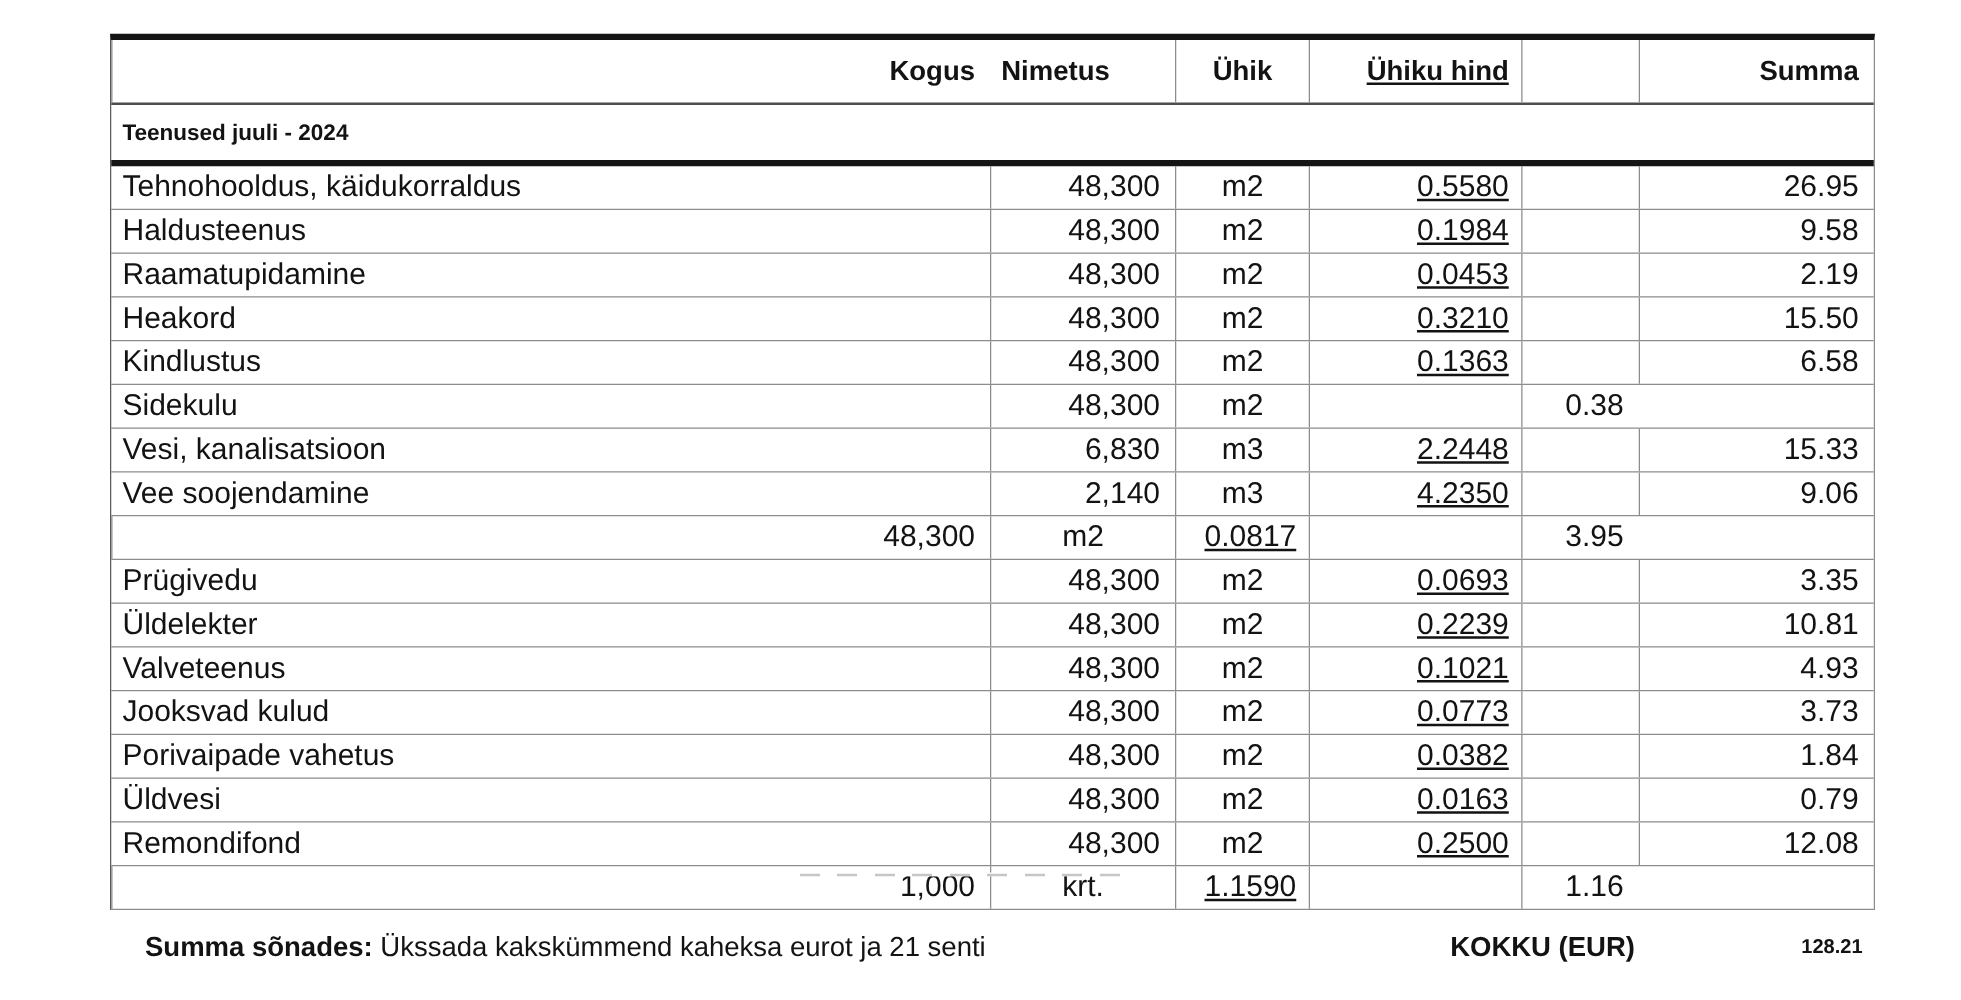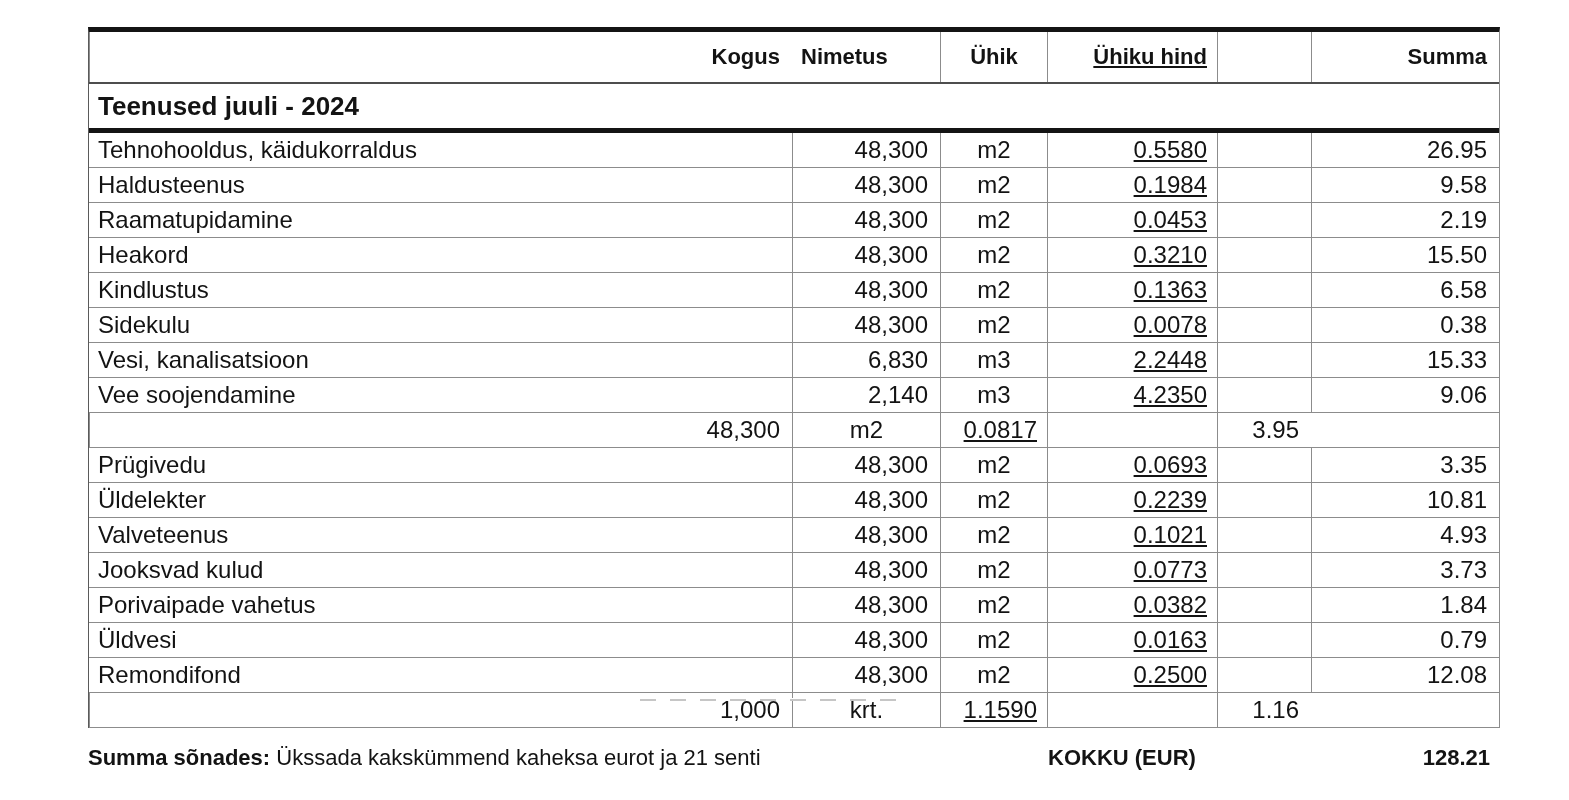--- a/index.html
+++ b/index.html
@@ -28,21 +28,21 @@
   .header-row {
     height: 50px;
     border-bottom: 2px solid #4d4d4d;
     font-weight: bold;
     font-size: 22px;
   }
   .section-row {
     height: 44px;
     border-bottom: 5px solid #141414;
     font-weight: bold;
-    font-size: 26px;
+    font-size: 18px;
     display: flex;
     align-items: center;
     padding-left: 9px;
   }
   .data-row {
     height: 34px;
     border-bottom: 1.5px solid #8c8c8c;
     font-size: 24px;
   }
   .c {
@@ -58,36 +58,37 @@
   .ac { justify-content: center; }
   .arp { justify-content: flex-end; padding-right: 10px; text-decoration: underline; }
 
   .footer-words {
     position: absolute;
     left: 88px; top: 743px;
     font-size: 22px;
     line-height: 30px;
     white-space: nowrap;
   }
-  .footer-words b { font-weight: bold; }
+  .footer-words b { font-weight: bold; margin-left: 28px; }
   .footer-kokku {
     position: absolute;
     left: 1048px; top: 743px;
     width: 260px;
+    text-align: right;
     font-weight: bold;
     font-size: 22px;
     line-height: 30px;
   }
   .footer-total {
     position: absolute;
     left: 1312px; top: 743px;
     width: 178px;
     text-align: right;
     font-weight: bold;
-    font-size: 22px;
+    font-size: 16px;
     line-height: 30px;
   }
   
   .wm-dashes {
     position: absolute;
     left: 640px; top: 698px;
     width: 268px; height: 3px;
     background: #ffffff;
   }
   .wm-dashes .dash-line {
@@ -157,21 +158,20 @@
     <div class="c ac vline">m2</div>
     <div class="c arp vline">0.1363</div>
     <div class="c vline"></div>
     <div class="c ar vline">6.58</div>
   </div>
 
   <div class="grid-row data-row">
     <div class="c al">Sidekulu</div>
     <div class="c ar vline">48,300</div>
     <div class="c ac vline">m2</div>
-    <div class="c arp vline">0.0078</div>
     <div class="c vline"></div>
     <div class="c ar vline">0.38</div>
   </div>
 
   <div class="grid-row data-row">
     <div class="c al">Vesi, kanalisatsioon</div>
     <div class="c ar vline">6,830</div>
     <div class="c ac vline">m3</div>
     <div class="c arp vline">2.2448</div>
     <div class="c vline"></div>

